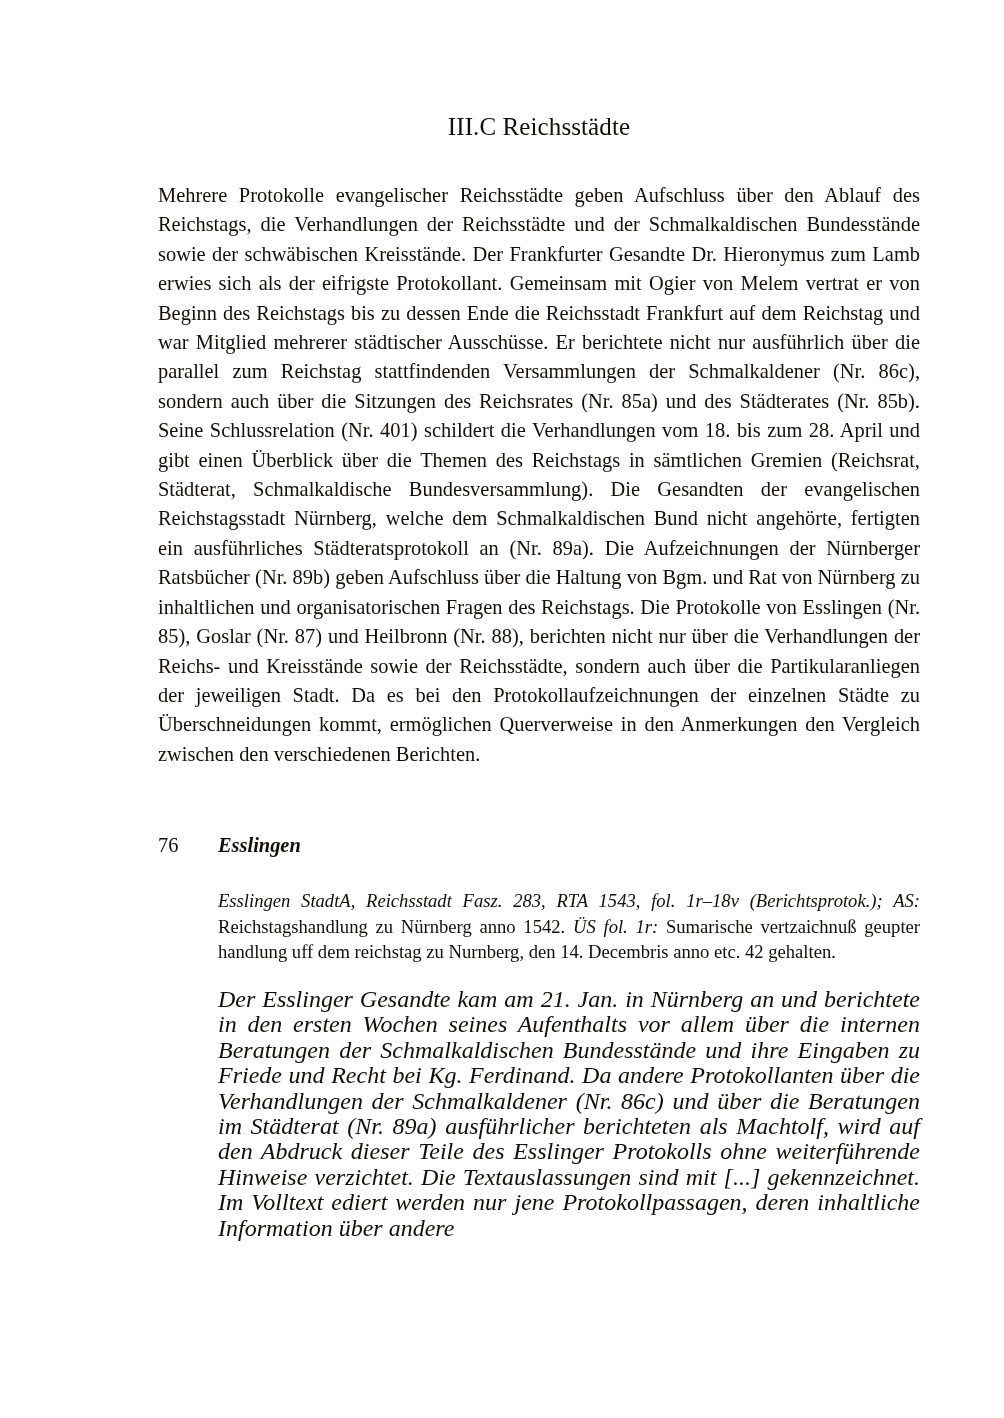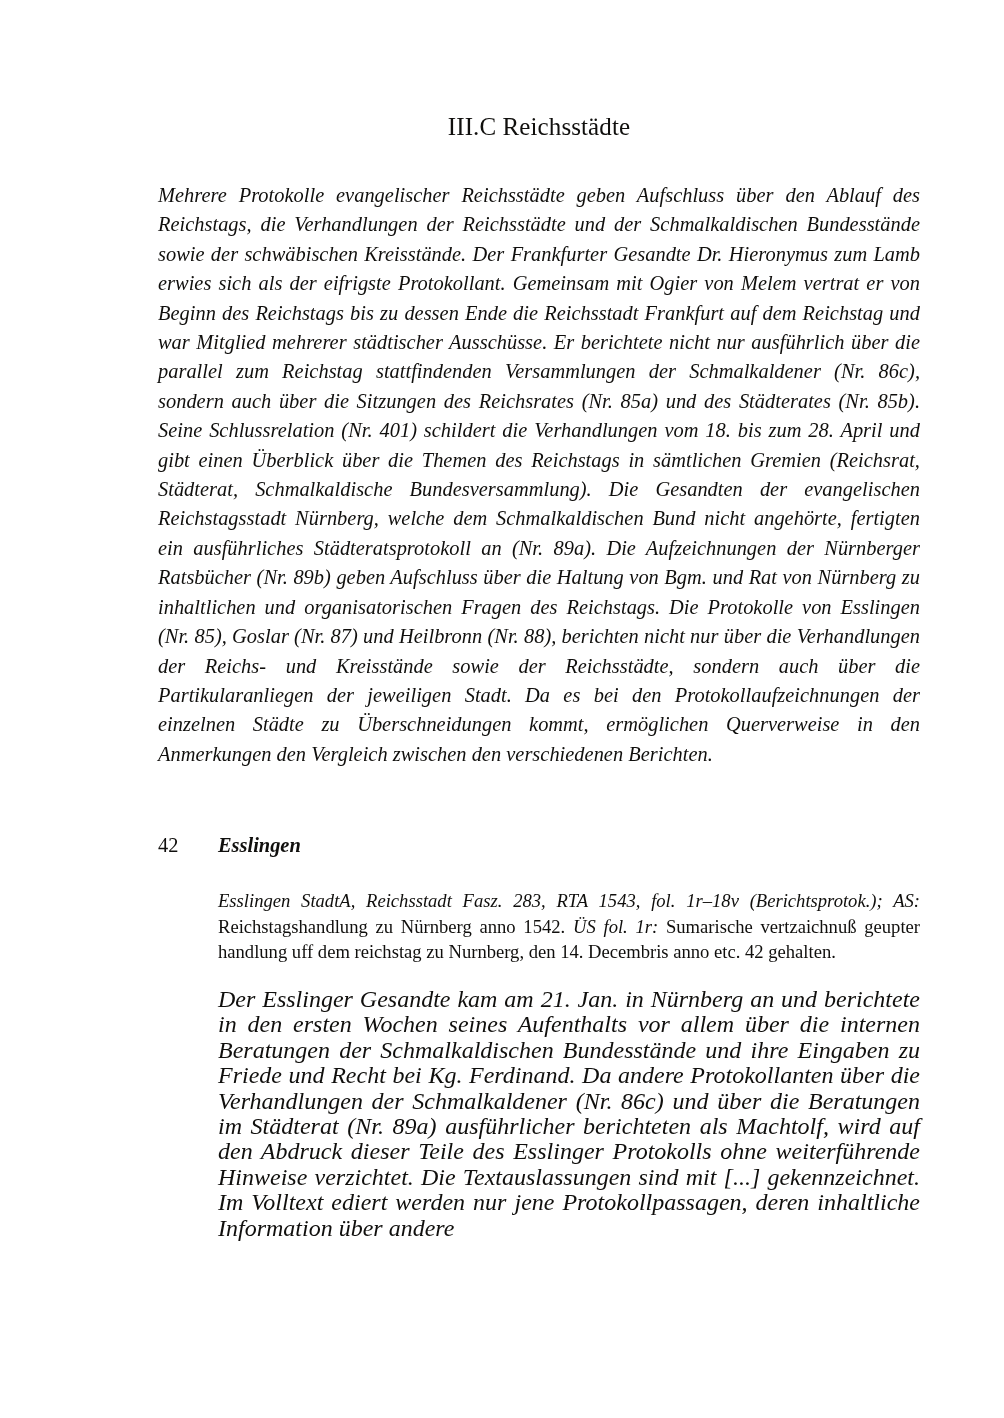--- a/index.html
+++ b/index.html
@@ -34,21 +34,20 @@
     font-style: normal;
     margin: 0;
     padding-top: 112px;
     letter-spacing: 0.1px;
   }
 
   
   .intro {
     margin: 0;
     padding-top: 39px;
-    font-style: italic;
     font-size: 20.4px;
     line-height: 29.4px;
     text-align: justify;
     text-justify: inter-word;
     hyphens: manual;
     letter-spacing: 0.02px;
   }
 
   
   .entry {
@@ -110,21 +109,21 @@
 <body>
 
 <div class="page">
   <div class="content">
 
     <h1 class="chapter-title">III.C Reichsstädte</h1>
 
     <p class="intro">Mehrere Protokolle evangelischer Reichsstädte geben Aufschluss über den Ablauf des Reichstags, die Verhandlungen der Reichsstädte und der Schmalkaldischen Bundesstände sowie der schwäbischen Kreisstände. Der Frankfurter Gesandte Dr. Hieronymus zum Lamb erwies sich als der eifrigste Protokollant. Gemeinsam mit Ogier von Melem vertrat er von Beginn des Reichstags bis zu dessen Ende die Reichsstadt Frankfurt auf dem Reichstag und war Mitglied mehrerer städtischer Ausschüsse. Er berichtete nicht nur ausführlich über die parallel zum Reichstag stattfindenden Versammlungen der Schmalkaldener (Nr. 86c), sondern auch über die Sitzungen des Reichsrates (Nr. 85a) und des Städterates (Nr. 85b). Seine Schlussrelation (Nr. 401) schildert die Verhandlungen vom 18. bis zum 28. April und gibt einen Überblick über die Themen des Reichstags in sämtlichen Gremien (Reichsrat, Städterat, Schmalkaldische Bundesversammlung). Die Gesandten der evangelischen Reichstagsstadt Nürnberg, welche dem Schmalkaldischen Bund nicht angehörte, fertigten ein ausführliches Städteratsprotokoll an (Nr. 89a). Die Aufzeichnungen der Nürnberger Ratsbücher (Nr. 89b) geben Aufschluss über die Haltung von Bgm. und Rat von Nürnberg zu inhaltlichen und organisatorischen Fragen des Reichstags. Die Protokolle von Esslingen (Nr. 85), Goslar (Nr. 87) und Heilbronn (Nr. 88), berichten nicht nur über die Verhandlungen der Reichs- und Kreisstände sowie der Reichsstädte, sondern auch über die Partikularanliegen der jeweiligen Stadt. Da es bei den Protokollaufzeichnungen der einzelnen Städte zu Überschneidungen kommt, ermöglichen Querverweise in den Anmerkungen den Vergleich zwischen den verschiedenen Berichten.</p>
 
     <div class="entry">
-      <div class="entry-number">42</div>
+      <div class="entry-number">76</div>
       <div class="entry-body">
         <div class="entry-place">Esslingen</div>
       </div>
     </div>
 
     <p class="source-block">
       <span class="it">Esslingen StadtA, Reichsstadt Fasz. 283, RTA 1543, fol. 1r–18v (Berichtsprotok.); AS:</span><span> </span><span>Reichstagshandlung zu Nürnberg anno 1542.</span><span> </span><span class="it">ÜS fol. 1r:</span><span> </span><span>Sumarische vertzaichnuß geupter handlung uff dem reichstag zu Nurnberg, den 14. Decembris anno etc. 42 gehalten.</span>
     </p>
 
     <p class="editorial-note">Der Esslinger Gesandte kam am 21. Jan. in Nürnberg an und berichtete in den ersten Wochen seines Aufenthalts vor allem über die internen Beratungen der Schmalkaldischen Bundesstände und ihre Eingaben zu Friede und Recht bei Kg. Ferdinand. Da andere Protokollanten über die Verhandlungen der Schmalkaldener (Nr. 86c) und über die Beratungen im Städterat (Nr. 89a) ausführlicher berichteten als Machtolf, wird auf den Abdruck dieser Teile des Esslinger Protokolls ohne weiterführende Hinweise verzichtet. Die Textauslassungen sind mit [...] gekennzeichnet. Im Volltext ediert werden nur jene Protokollpassagen, deren inhaltliche Information über andere</p>

